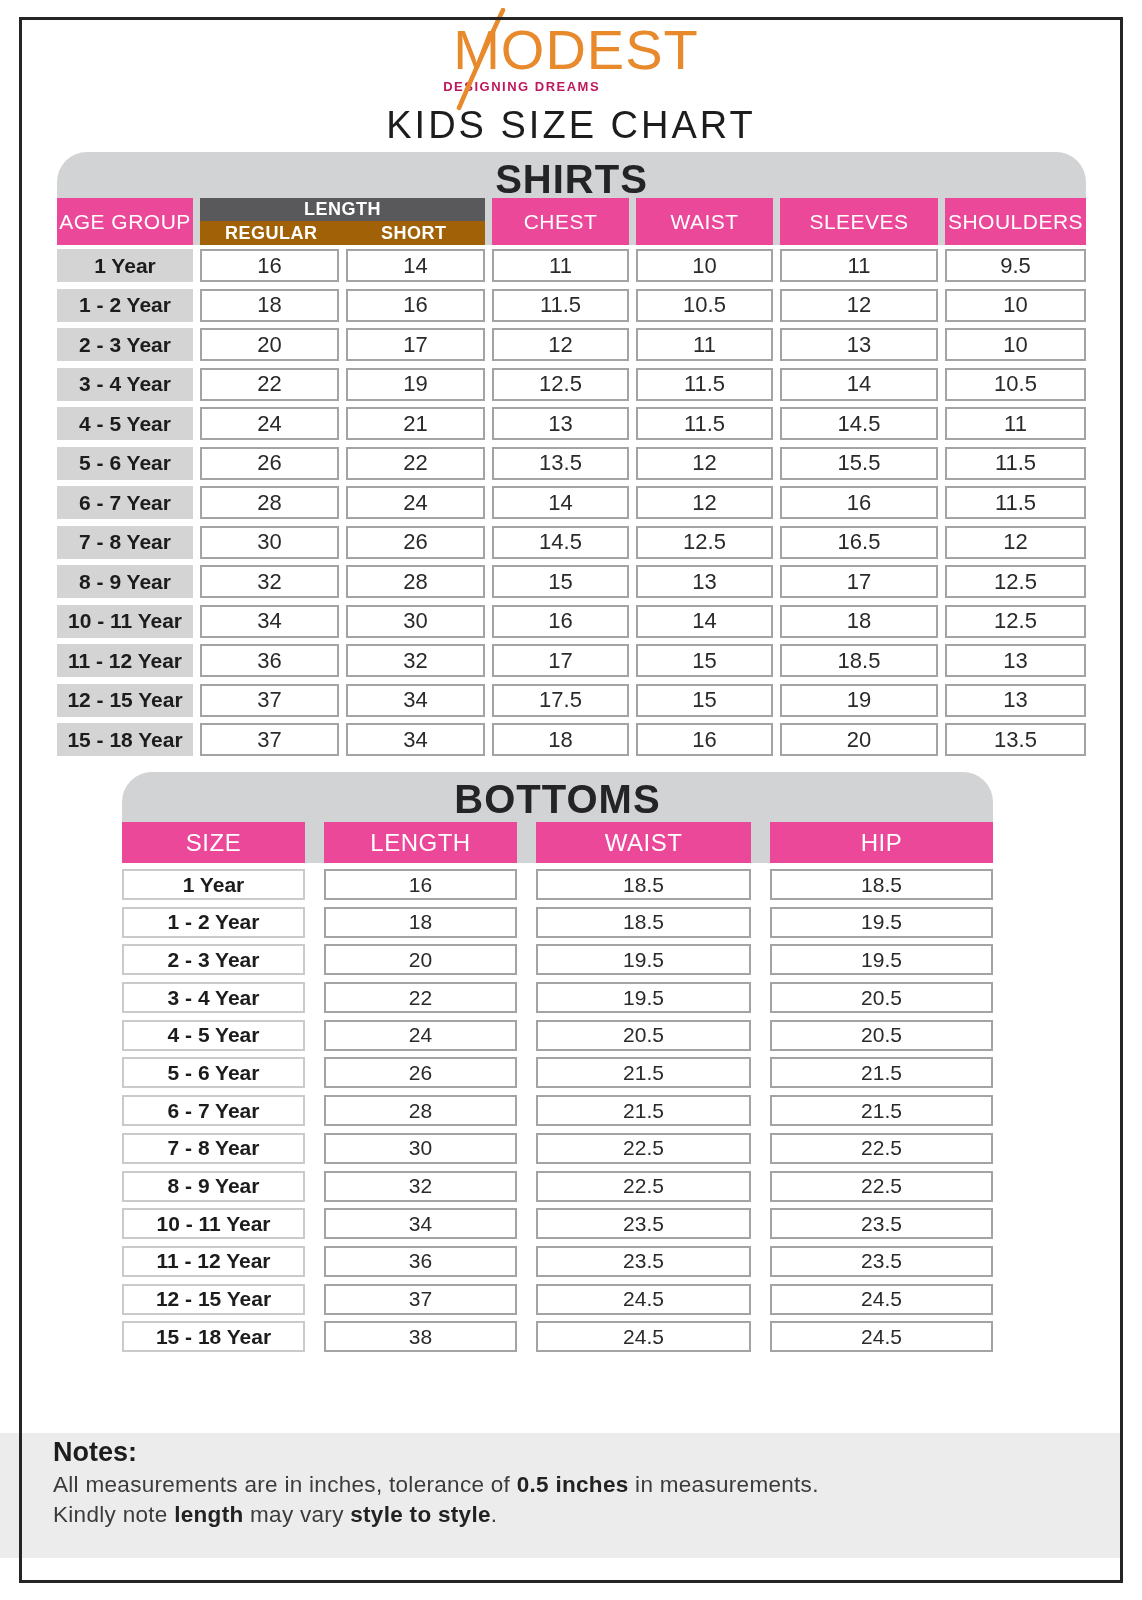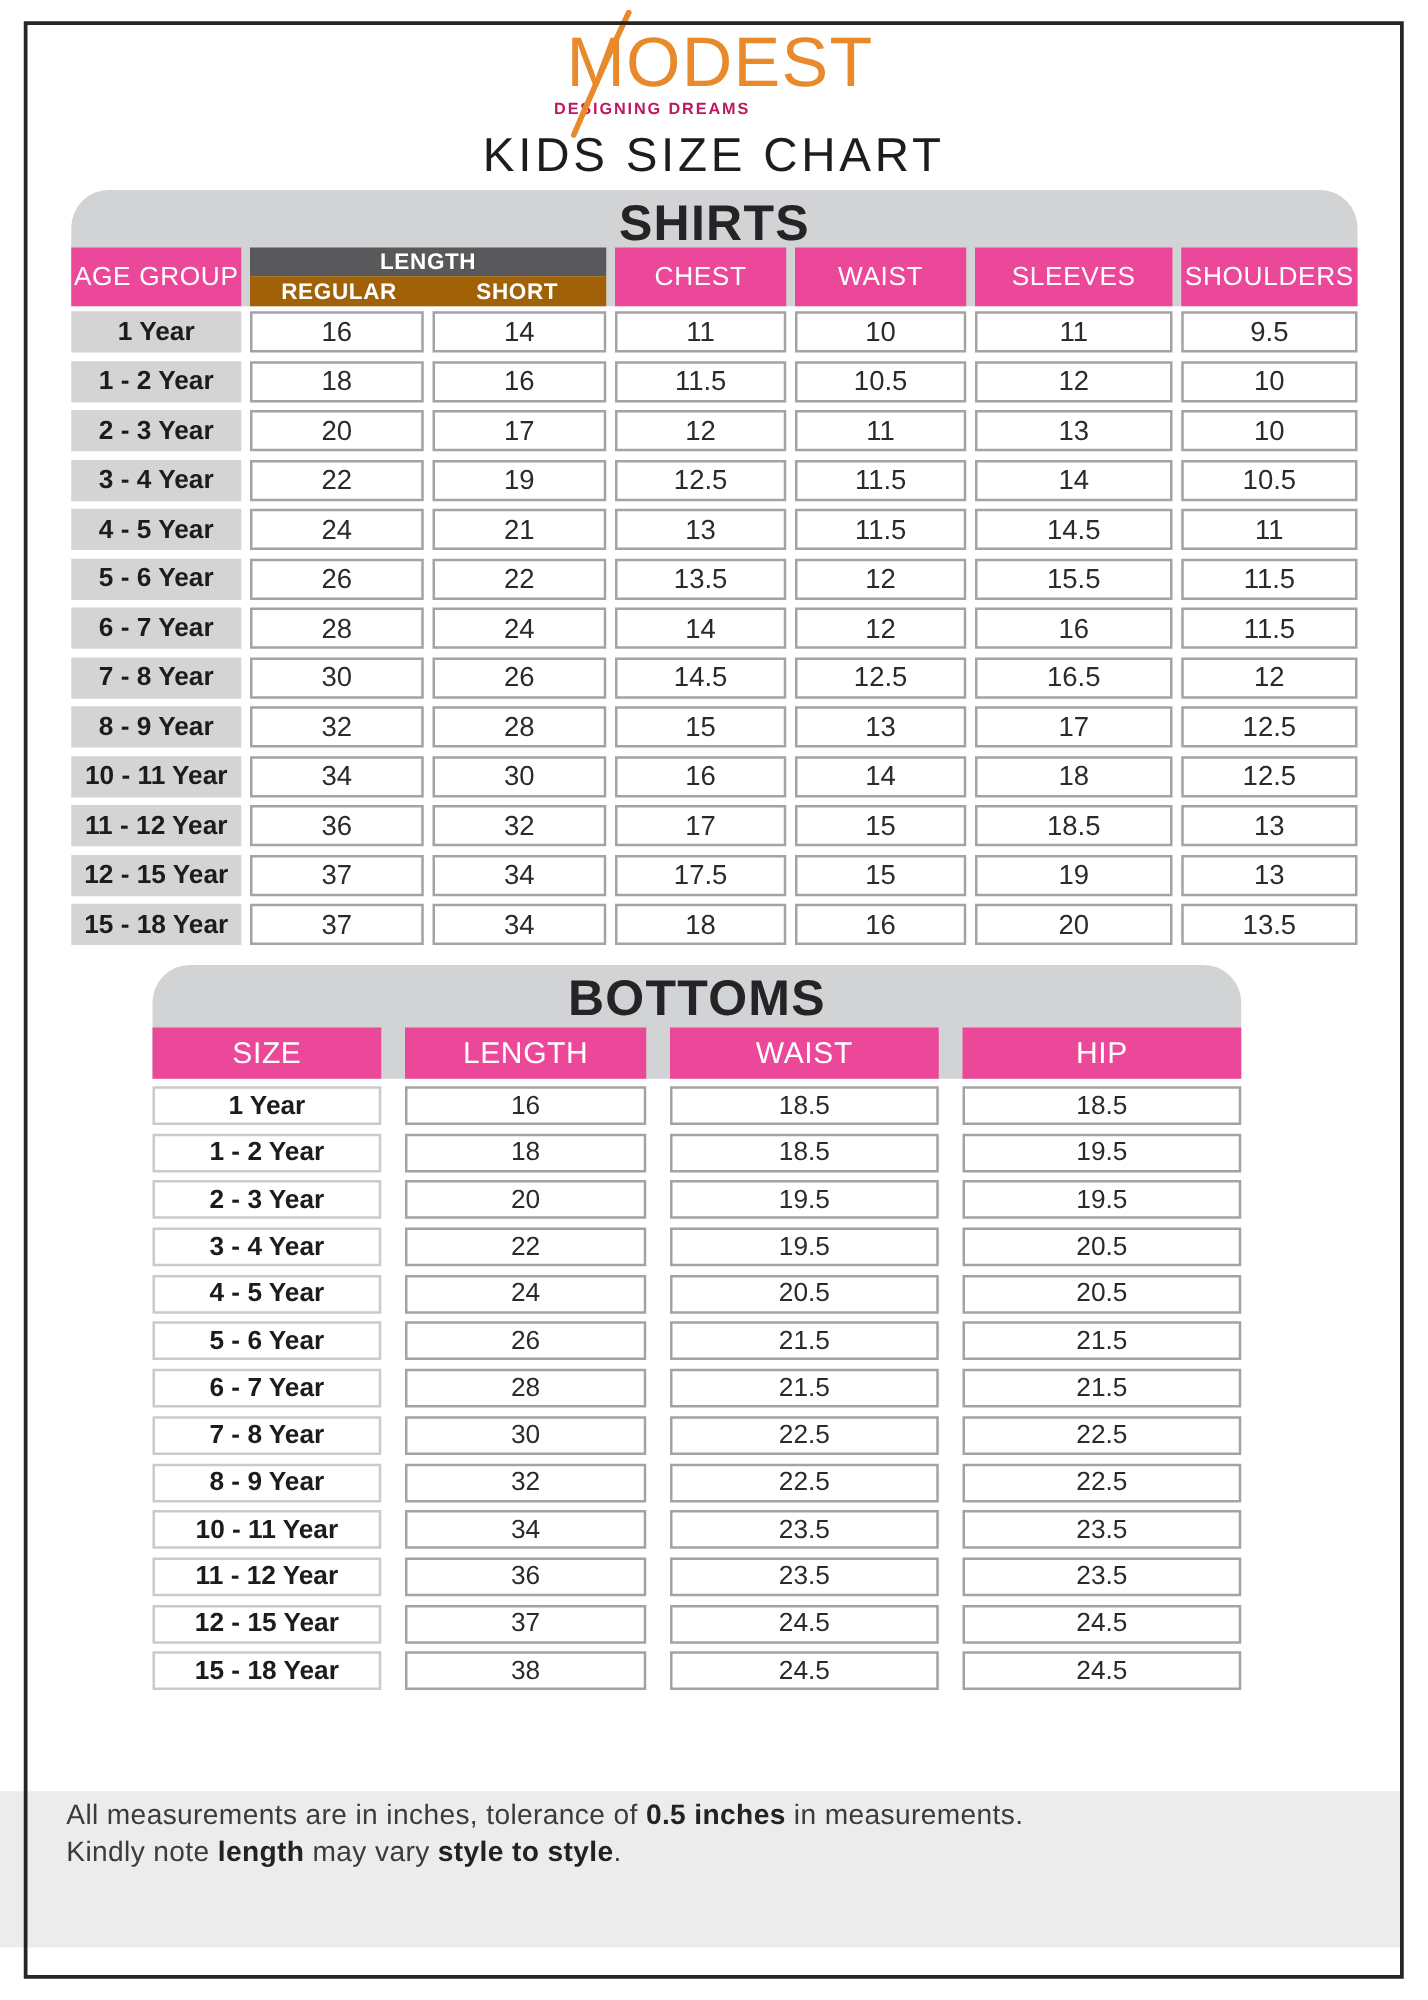--- a/index.html
+++ b/index.html
@@ -108,20 +108,21 @@
     display:flex; align-items:center; justify-content:center;
   }
 </style>
 </head>
 <body>
 
 <div class="page">
 
   <div class="notes-band">
     <div class="notes-content">
+      <div class="notes-title">Notes:</div>
       <div class="notes-line"><span>All measurements are in inches, tolerance of </span><b>0.5 inches</b><span> in measurements.</span></div>
       <div class="notes-line"><span>Kindly note </span><b>length</b><span> may vary </span><b>style to style</b><span>.</span></div>
     </div>
   </div>
 
   <div class="logo-wrap">
     <div class="logo-inner">
       <svg class="logo-slash" width="80" height="104" viewBox="0 0 80 104">
         <path d="M66,2 Q46,44 22,100" fill="none" stroke="#e8892c" stroke-width="4.5" stroke-linecap="round"></path>
       </svg>

